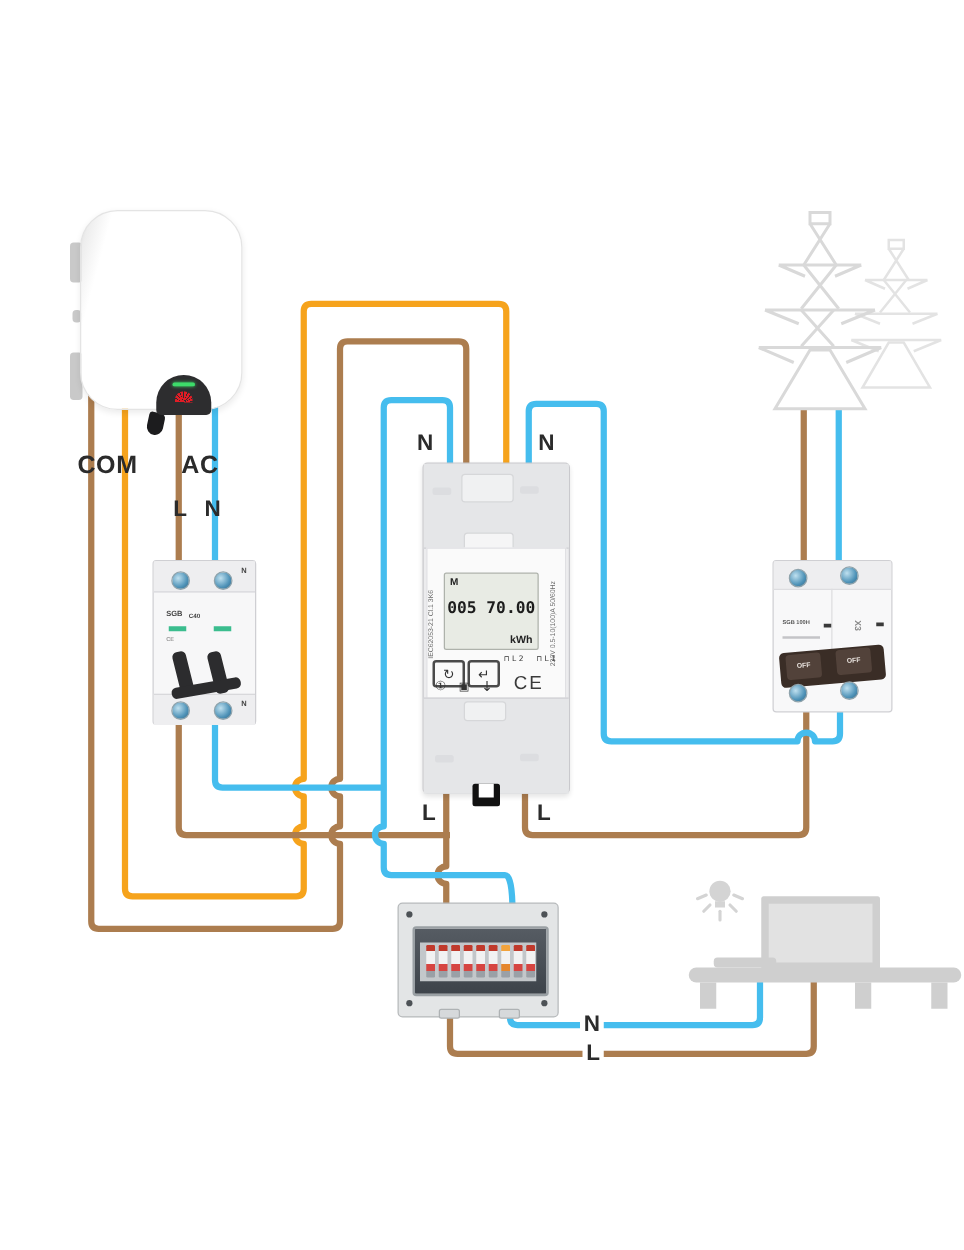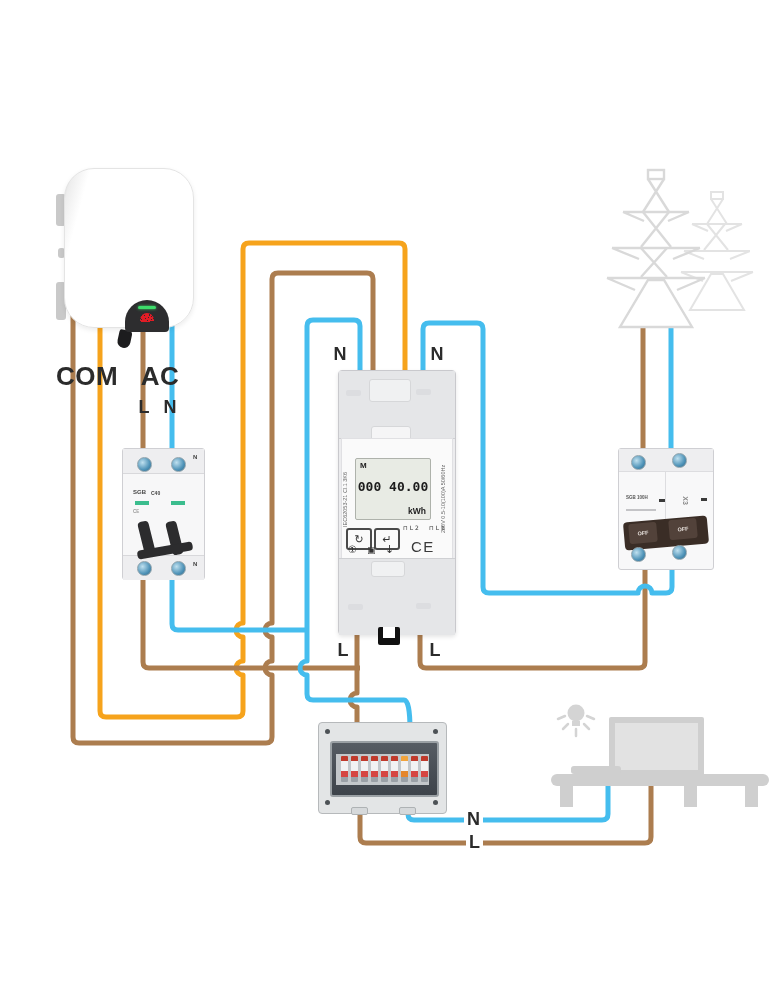--- a/index.html
+++ b/index.html
@@ -2,21 +2,21 @@
 <html><head>
 <meta charset="utf-8">
 <style>
   html,body{margin:0;padding:0;background:#fff;}
   #canvas{position:relative;width:771px;height:1000px;background:#ffffff;
           font-family:"Liberation Sans",sans-serif;overflow:hidden;}
   .abs{position:absolute;}
   #wires{position:absolute;left:0;top:0;z-index:1;}
   .comp{position:absolute;z-index:2;}
   .lbl{position:absolute;z-index:3;color:#2b2b2b;font-weight:700;text-align:center;}
-  .lbl-xl{font-size:26px;font-weight:800;letter-spacing:.5px;}
+  .lbl-xl{font-size:20px;font-weight:800;letter-spacing:.5px;}
   .lbl-md{font-size:18px;}
   .lbl-bg{background:#fff;padding:0 3px;line-height:20px;}
   .w{fill:none;stroke-width:5;stroke-linejoin:round;stroke-linecap:butt;}
   .w-brown{stroke:#AC7D4F;}
   .w-orange{stroke:#F6A31C;}
   .w-blue{stroke:#45BDEE;}
 
   
   #inverter{left:56px;top:164px;width:170px;height:195px;}
   .inv-body{left:8px;top:4px;width:128px;height:158px;border-radius:30px;
@@ -146,21 +146,21 @@
 
   <div id="meter" class="comp">
     <div class="mt-cover" style="top:0;height:67px;border-bottom:1px solid #cfd0d3;"></div>
     <div class="mt-tab" style="left:30px;top:8px;width:40px;height:21px;"></div>
     <div class="mt-slot" style="left:7px;top:19px;width:15px;height:6px;"></div>
     <div class="mt-slot" style="left:77px;top:18px;width:15px;height:6px;"></div>
     <div class="mt-tab" style="left:32px;top:55px;width:38px;height:17px;background:#f5f5f6;"></div>
     <div class="mt-face"></div>
     <div class="mt-lcd">
       <span style="position:absolute;left:4px;top:2px;font-size:8px;font-weight:700;color:#222;">M</span>
-      <div class="mt-digits">000 40.00</div>
+      <div class="mt-digits">005 70.00</div>
       <span style="position:absolute;right:4px;bottom:3px;font-size:8.5px;font-weight:700;color:#222;">kWh</span>
     </div>
     <div class="mt-side" style="left:3px;">IEC62053-21 Cl.1 3K6</div>
     <div class="mt-side" style="right:3px;">230V 0.5-10(100)A 50/60Hz</div>
     <div class="mt-btn sym" style="left:7px;">↻</div>
     <div class="mt-btn sym" style="left:35px;">↵</div>
     <span class="sym" style="position:absolute;left:64px;top:153px;font-size:6px;color:#333;letter-spacing:2px;">⊓L2</span>
     <span class="sym" style="position:absolute;left:90px;top:153px;font-size:6px;color:#333;letter-spacing:2px;">⊓L1</span>
     <span class="sym" style="position:absolute;left:9px;top:173px;font-size:10px;color:#333;">①</span>
     <span class="sym" style="position:absolute;left:28px;top:174px;font-size:9px;color:#333;">▣</span>

